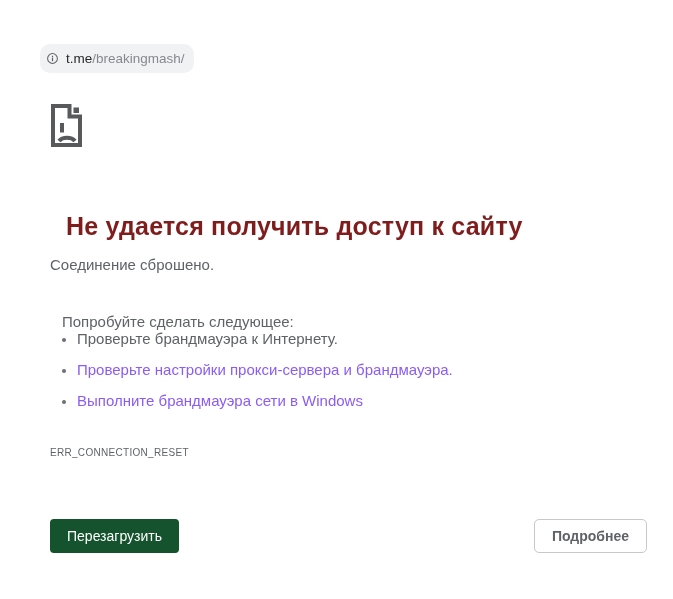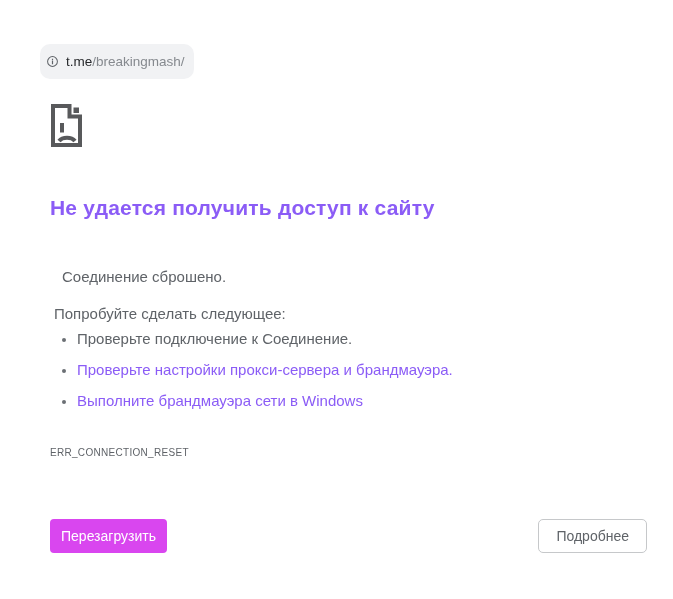--- a/index.html
+++ b/index.html
@@ -13,21 +13,21 @@
     width: 673px;
     height: 599px;
     background: #ffffff;
     overflow: hidden;
   }
   
   .url-chip {
     position: absolute;
     left: 40px;
     top: 44px;
-    height: 35px;
+    height: 29px;
     display: inline-flex;
     align-items: center;
     gap: 7px;
     background: #f1f2f4;
     padding: 0 9px 0 6px;
     font-size: 13.5px;
     white-space: nowrap;
     border-radius: 10px;
   }
   .url-chip .domain { color: #26282b; }
@@ -42,39 +42,39 @@
     width: 33px;
     height: 45px;
   }
 
   .content { position: absolute; left: 50px; right: 26px; top: 0; }
 
   h1.title {
     position: absolute;
     left: 0;
     top: 196px;
-    margin: 0;
-    font-size: 21px;
+    margin: 16px;
+    font-size: 25px;
     font-weight: 600;
     letter-spacing: 0.2px;
-    color: #8b5cf6;
+    color: #7f1d1d;
   }
   .desc {
     position: absolute;
     left: 0;
     top: 256px;
-    margin: 12px;
+    margin: 0;
     font-size: 15px;
     color: #5f6368;
   }
   .sugg-heading {
     position: absolute;
     left: 0;
     top: 301px;
-    margin: 4px;
+    margin: 12px;
     font-size: 15px;
     color: #5f6368;
   }
   ul.suggestions {
     position: absolute;
     left: 0;
     top: 330px;
     margin: 0;
     padding: 0 0 0 27px;
     font-size: 15px;
@@ -104,32 +104,33 @@
     justify-content: space-between;
     align-items: center;
   }
   button {
     font-family: "Liberation Sans", "DejaVu Sans", sans-serif;
     font-size: 14px;
     height: 34px;
     cursor: pointer;
   }
   .reload-btn {
-    background: #d946ef;
+    background: #14532d;
     color: #ffffff;
     border: none;
     border-radius: 4px;
-    padding: 0 11px;
+    padding: 0 17px;
   }
   .details-btn {
     background: #ffffff;
     color: #5f6368;
     border: 1px solid #c6c8ca;
     border-radius: 5px;
     padding: 0 17px;
+    font-weight: bold;
   }
 </style>
 </head>
 <body>
 
 <div class="page">
 
   <div class="url-chip">
     <span class="info-icon">
       <svg width="13" height="13" viewBox="0 0 24 24" fill="#5f6368" aria-hidden="true">
@@ -150,21 +151,21 @@
 
   <div class="content">
     <h1 class="title">Не удается получить доступ к сайту</h1>
 
     <p class="desc">Соединение сброшено.</p>
 
     <p class="sugg-heading">Попробуйте сделать следующее:</p>
 
     <ul class="suggestions">
       <li>
-        <span>Проверьте подключение к Соединение.</span>
+        <span>Проверьте брандмауэра к Интернету.</span>
       </li>
       <li>
         <a class="link-text">Проверьте настройки прокси-сервера и брандмауэра.</a>
       </li>
       <li>
         <a class="link-text">Выполните брандмауэра сети в Windows</a>
       </li>
     </ul>
 
     <div class="err-code">ERR_CONNECTION_RESET</div>

